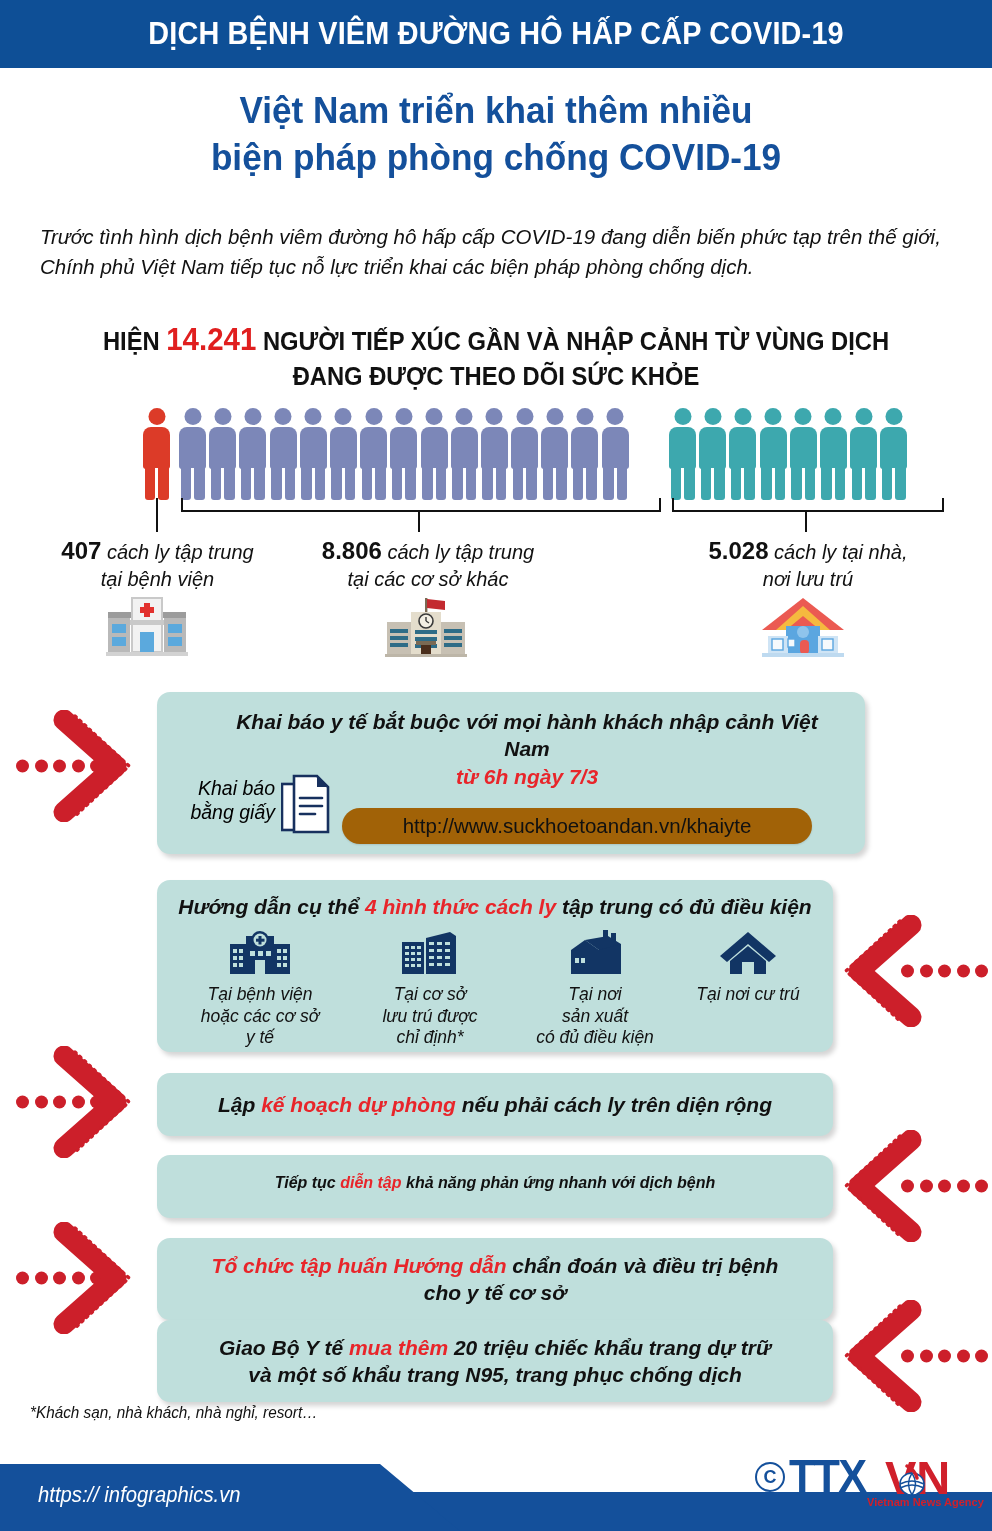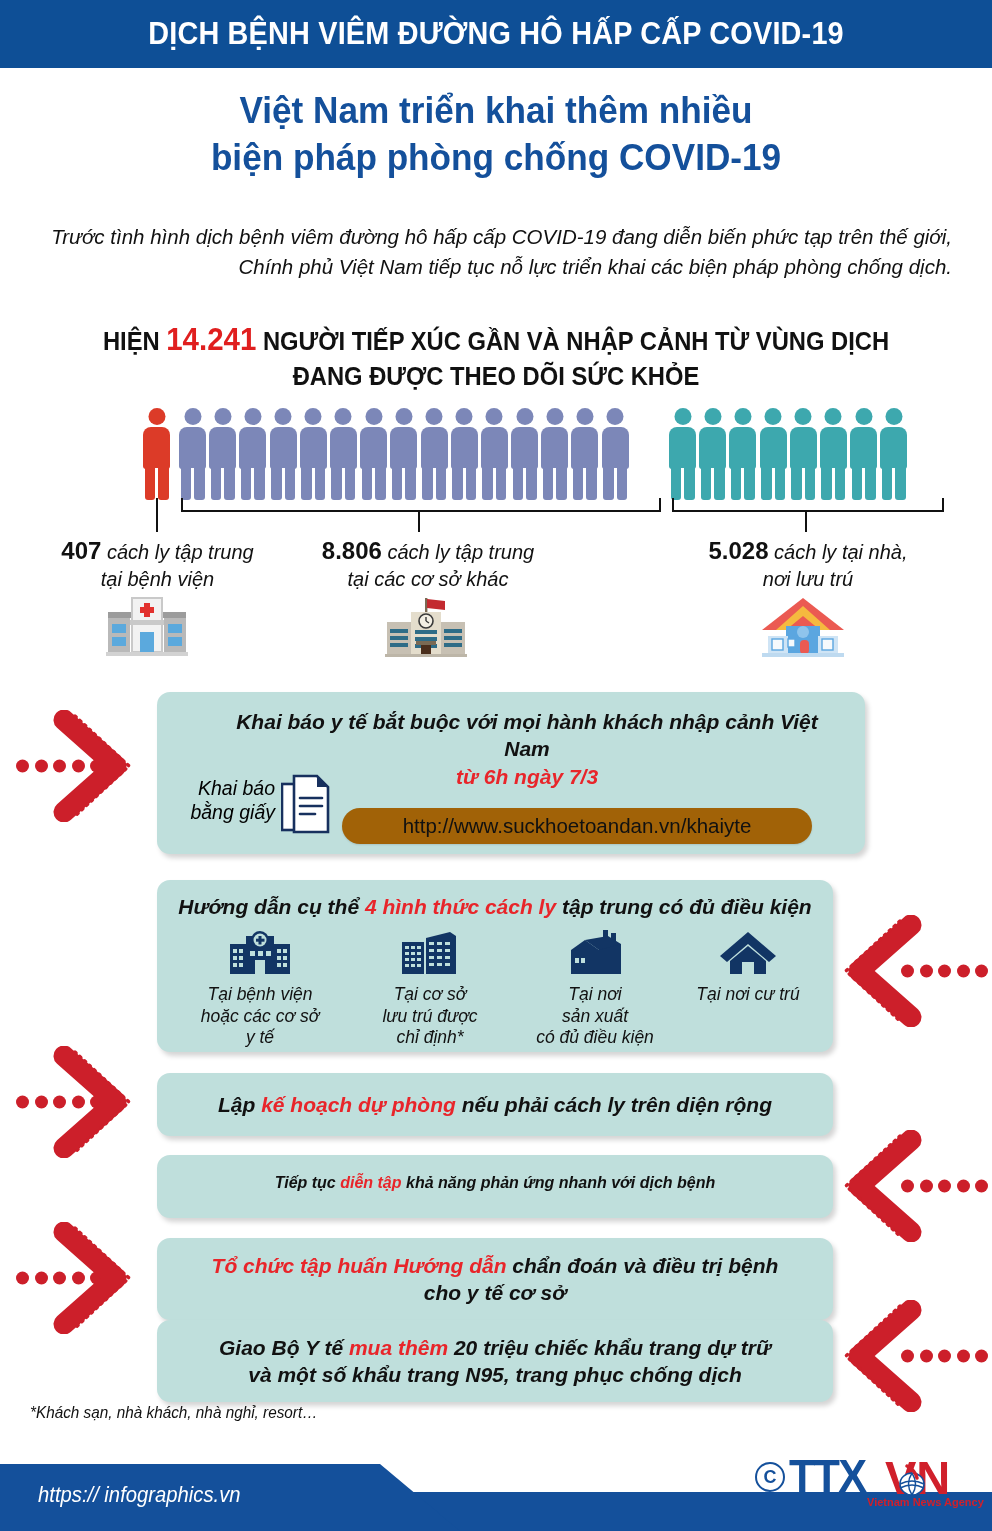--- a/index.html
+++ b/index.html
@@ -19,21 +19,21 @@
   .topbar-title{
     color:#ffffff;font-size:31px;font-weight:bold;letter-spacing:.2px;
     transform:scaleX(.93);white-space:nowrap;
   }
   .headline{
     position:absolute;left:0;top:88px;width:992px;text-align:center;
     color:#14509B;font-size:37px;font-weight:bold;line-height:1.27;
     transform:scaleX(.95);
   }
   .intro{
-    position:absolute;left:40px;top:222px;width:912px;text-align:right;
+    position:absolute;left:40px;top:222px;width:912px;text-align:left;
     font-style:italic;font-size:20.5px;line-height:1.48;color:#111;
   }
   .bignum{
     position:absolute;left:20px;top:320px;width:952px;text-align:center;
     font-size:25px;font-weight:bold;line-height:1.28;color:#111;
     transform:scaleX(.95);
   }
   .bignum .hl{color:#E01F1F;font-size:31px;}
 
   

